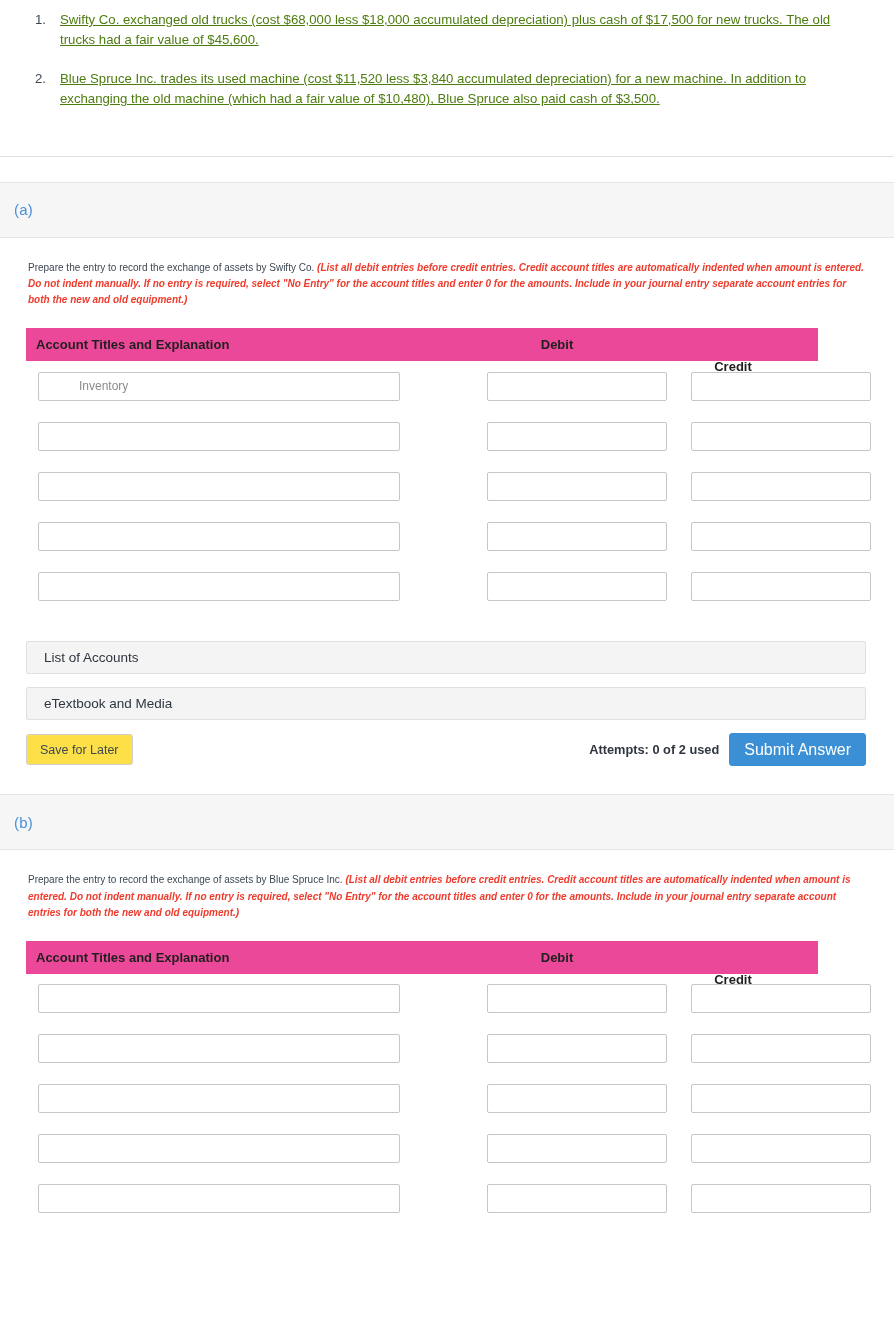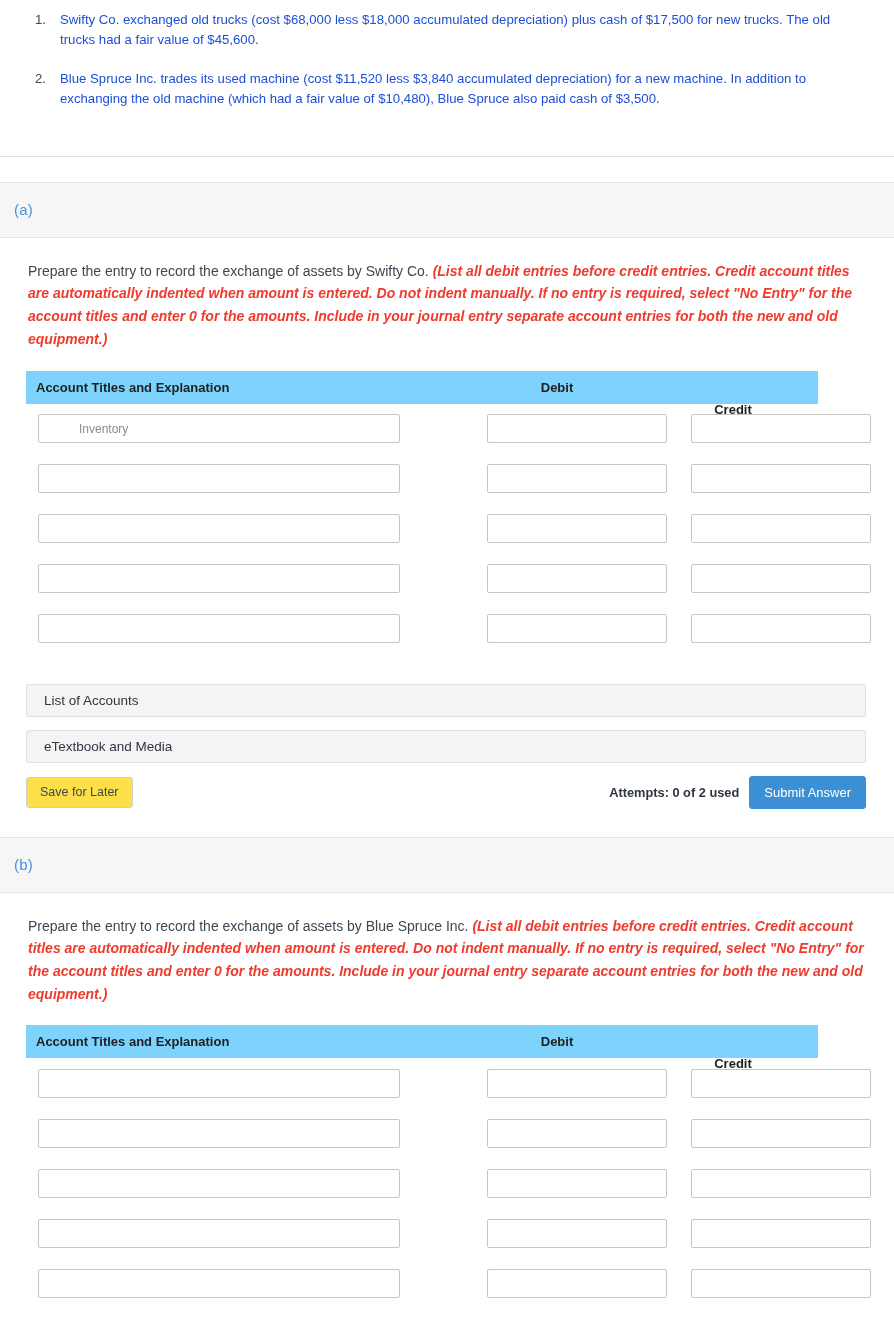--- a/index.html
+++ b/index.html
@@ -45,22 +45,23 @@
     text-align: right;
     padding-right: 14px;
     font-size: 13.2px;
     line-height: 1.55;
     color: #3d4852;
   }
   .trans-text {
     flex: 1 1 auto;
     font-size: 13.2px;
     line-height: 1.55;
-    color: #1d4ed8;
+    color: #4d7c0f;
     padding-right: 18px;
+    text-decoration: underline;
   }
 
   
   .rule {
     height: 1px;
     background: #e2e2e2;
     border: 0;
     margin: 0;
     width: 100%;
   }
@@ -78,37 +79,37 @@
   }
   .part-label {
     color: #4a90d9;
     font-size: 15px;
     letter-spacing: .2px;
   }
 
   
   .prompt {
     padding: 22px 24px 0 28px;
-    font-size: 14px;
+    font-size: 10px;
     line-height: 1.62;
     color: #3d4852;
   }
   .prompt .hint {
     color: #ef3b2d;
     font-weight: bold;
     font-style: italic;
   }
 
   
   .jtable {
     margin: 20px 0 0 26px;
     width: 792px;
   }
   .jhead {
-    background: #7dd3fc;
+    background: #ec4899;
     height: 33px;
     display: flex;
     align-items: center;
     width: 792px;
   }
   .jhead .col-acct {
     width: 440px;
     flex: 0 0 440px;
     padding-left: 10px;
     font-weight: bold;
@@ -209,21 +210,21 @@
     font-weight: bold;
     margin-right: 10px;
   }
   .btn-submit {
     background: #3b8fd4;
     border: 1px solid #3b8fd4;
     border-radius: 3px;
     height: 33px;
     padding: 0 14px;
     font-family: "Liberation Sans", sans-serif;
-    font-size: 13px;
+    font-size: 16px;
     color: #ffffff;
     cursor: pointer;
     text-align: right;
   }
 
   .section-gap { height: 28px; }
   .tail-gap { height: 24px; }
 </style>
 </head>
 <body>

